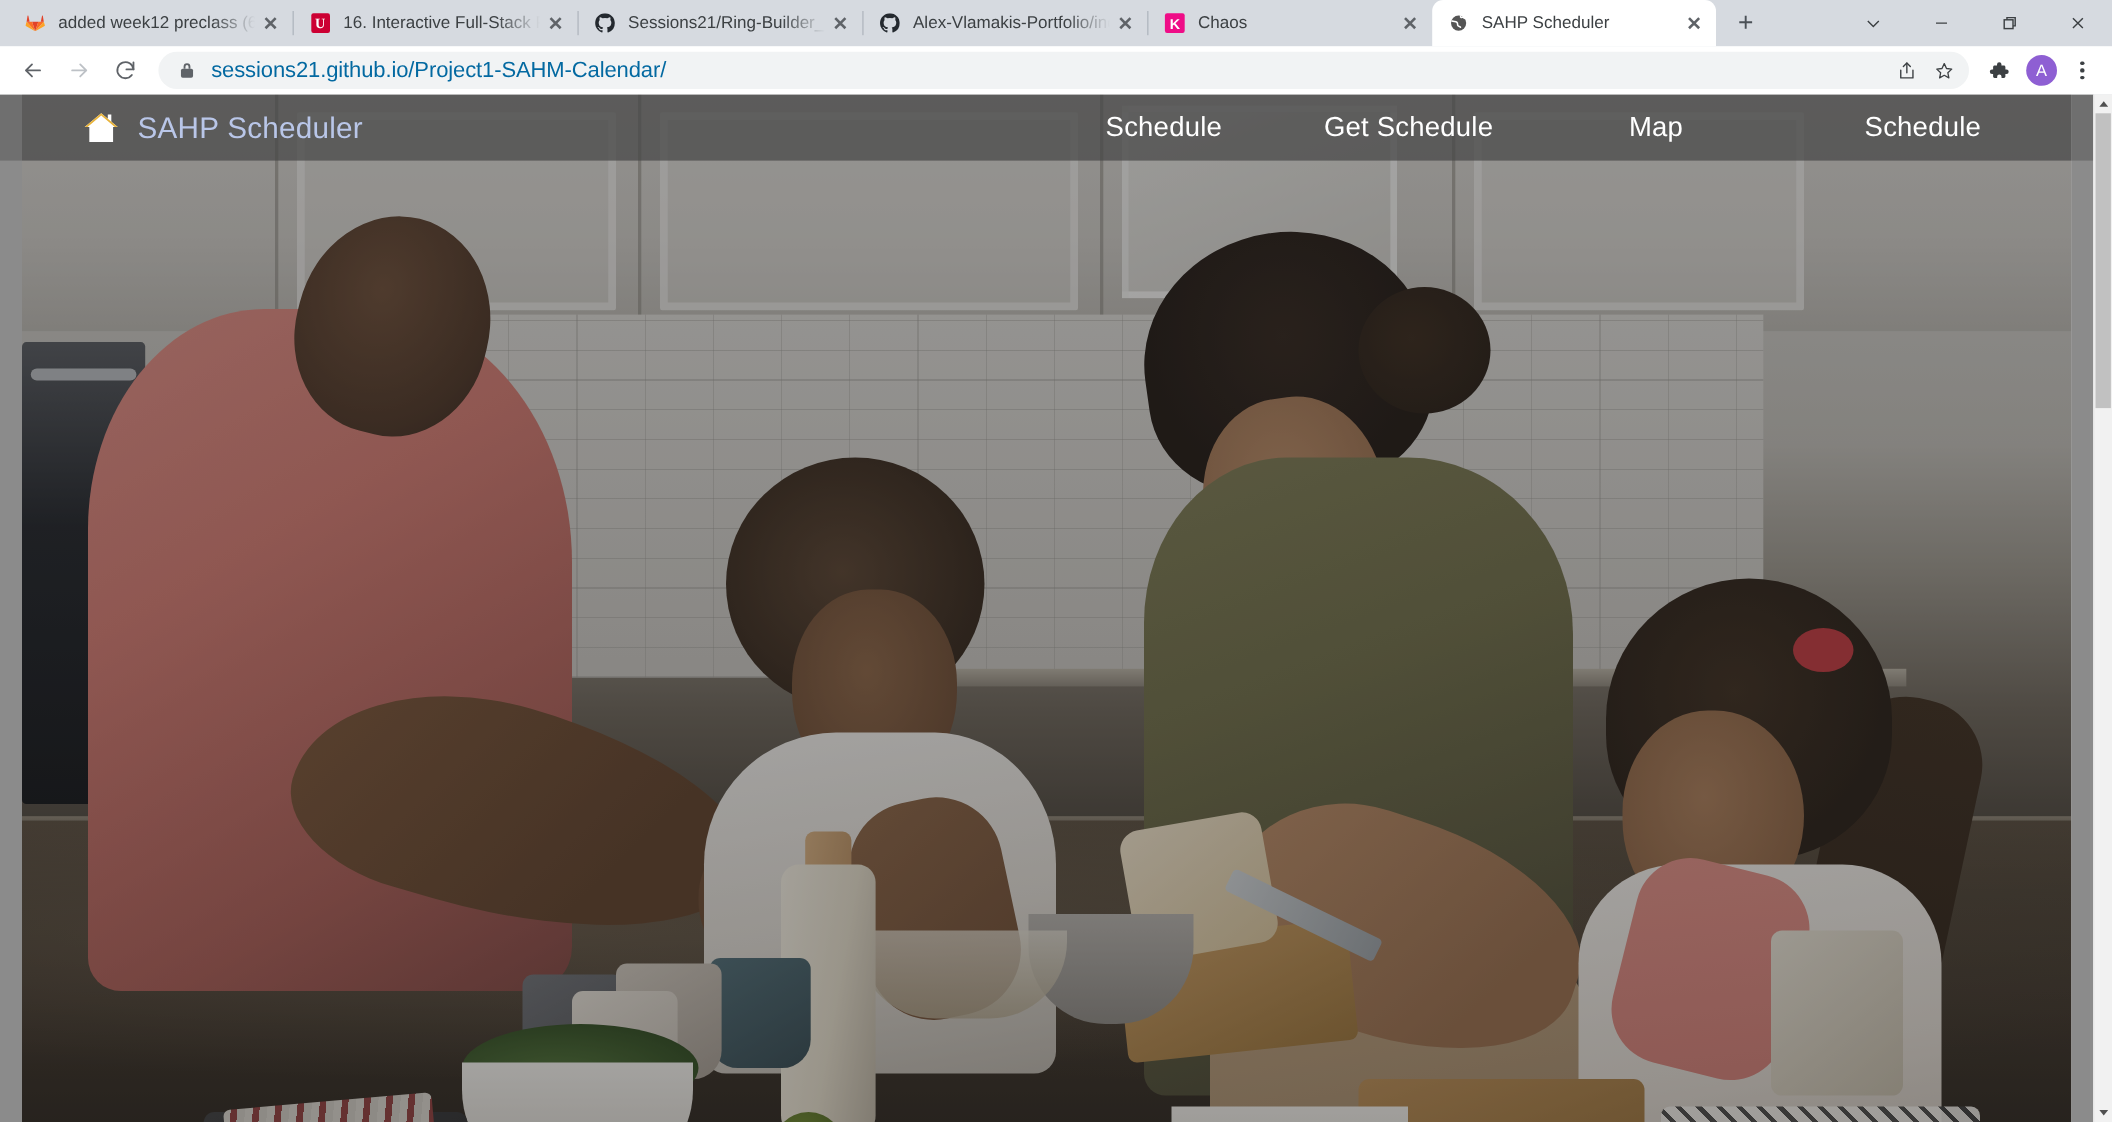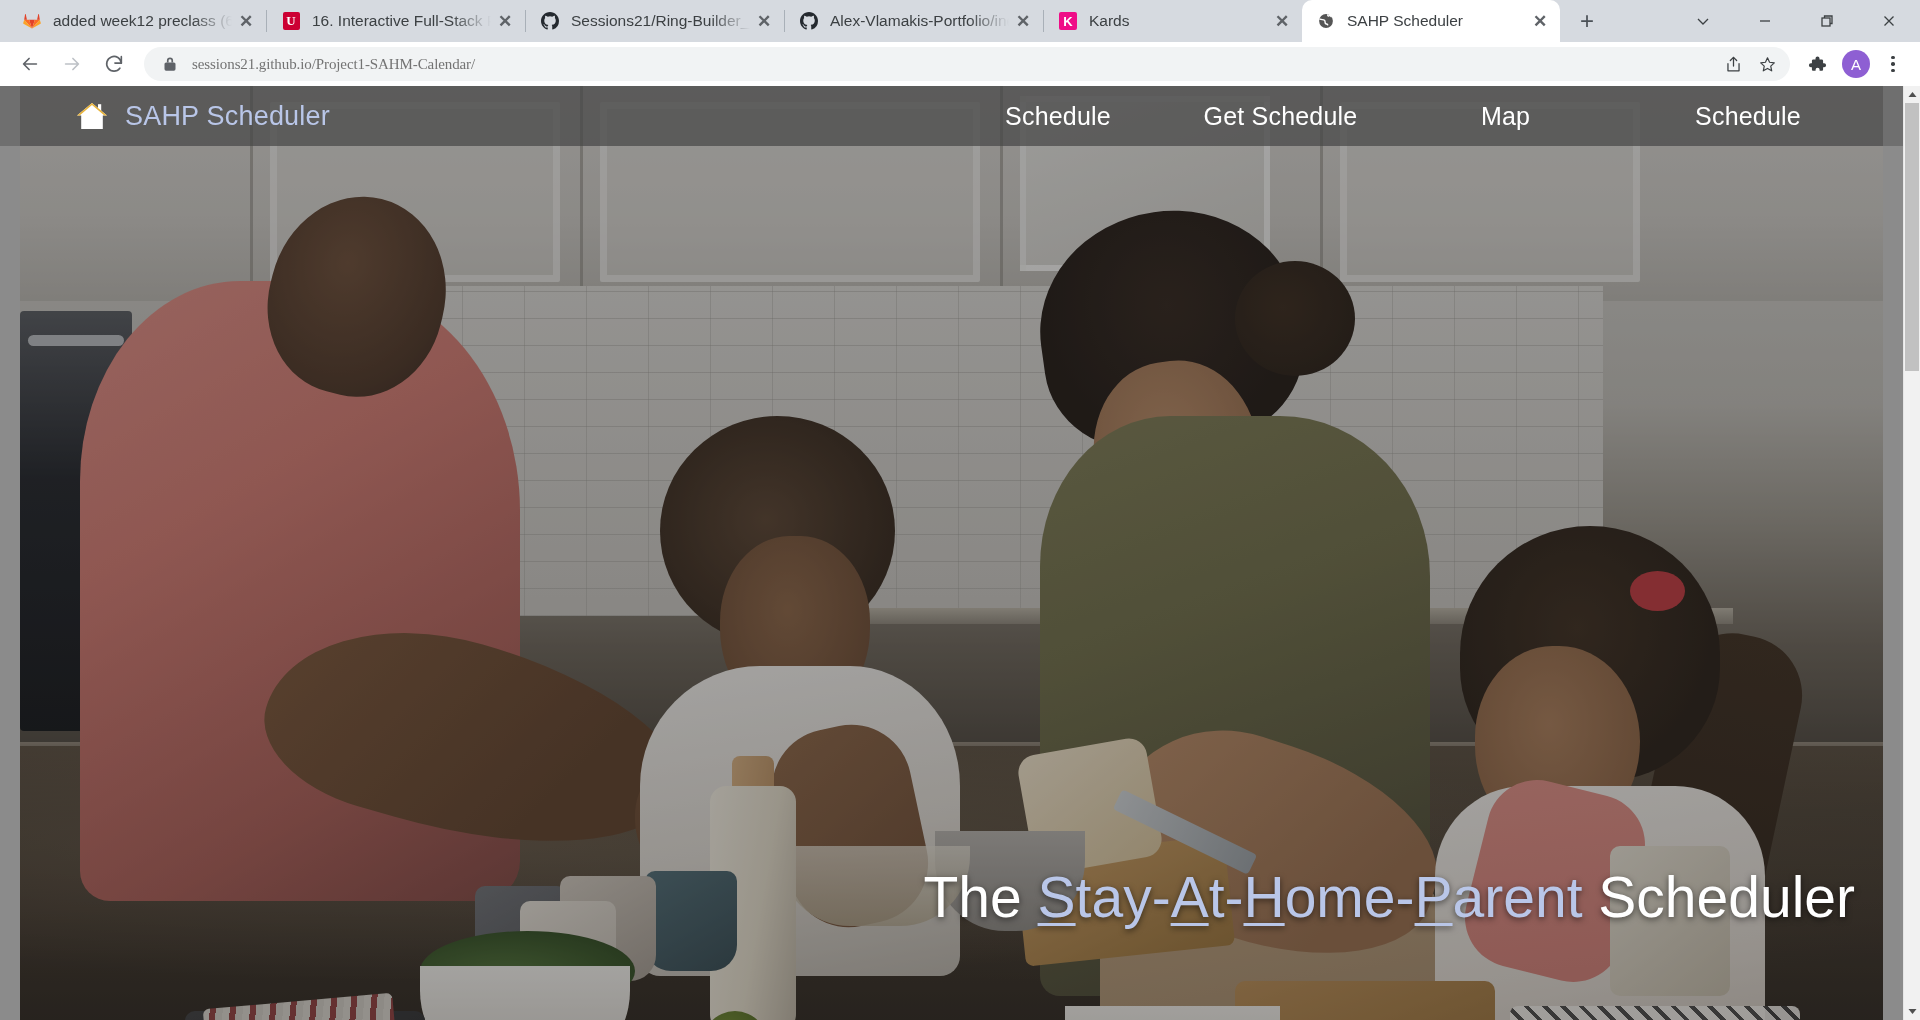--- a/index.html
+++ b/index.html
@@ -61,21 +61,21 @@
     padding:0 10px 0 10px; flex:0 0 44px; position:relative;
   }
   .tb-btn { width:40px;height:40px;display:flex;align-items:center;justify-content:center;
             color:#5f6368; border-radius:50%; margin-right:2px;}
   .tb-btn.disabled { color:#bdc1c6; }
   .omnibox {
     flex:1 1 auto; height:34px; background:#f1f3f4; border-radius:17px;
     display:flex; align-items:center; margin:0 8px 0 8px; padding:0 6px 0 16px;
   }
   .omni-lock { width:20px;height:20px;margin-right:12px;display:flex;align-items:center;justify-content:center;color:#5f6368;}
-  .omni-url { flex:1 1 auto; font-size:15px; color:#737373; white-space:nowrap; letter-spacing:-0.1px;font-family:Liberation Serif, serif;}
+  .omni-url { flex:1 1 auto; font-size:20px; color:#0369a1; white-space:nowrap; letter-spacing:-0.1px;}
   .omni-right { display:flex; align-items:center; }
   .omni-icn { width:34px;height:34px;display:flex;align-items:center;justify-content:center;color:#3c4043;}
   .ext-icn { width:38px;height:40px;display:flex;align-items:center;justify-content:center;color:#3c4043;}
   .avatar {
     width:28px;height:28px;border-radius:50%;background:#8e5fd3;color:#fff;
     display:flex;align-items:center;justify-content:center;font-size:15px;margin:0 6px;
   }
   .kebab { width:34px;height:40px;display:flex;flex-direction:column;align-items:center;
            justify-content:center;gap:3px; }
   .kebab i { width:3.5px;height:3.5px;border-radius:50%;background:#3c4043;display:block; }
@@ -407,21 +407,21 @@
       </span>
       <span class="tab-title">Alex-Vlamakis-Portfolio/ind</span>
       <span class="tab-close">✕</span>
     </div>
     <div class="tab-sep"></div>
 
     <div class="tab inactive">
       <span class="tab-fav">
         <span class="fav-kards">K</span>
       </span>
-      <span class="tab-title">Kards</span>
+      <span class="tab-title">Chaos</span>
       <span class="tab-close">✕</span>
     </div>
 
     <div class="tab active">
       <span class="tab-fav">
         <svg width="18" height="18" viewBox="0 0 24 24" fill="none" stroke="#444" stroke-width="1.9">
           <circle cx="12" cy="12" r="9.2" fill="#555" stroke="none"></circle>
           <path d="M4 9.5c2.5 1 4.5.2 6 1.6 1.4 1.3.2 3 1.3 4.2 1 1.1 2.6.4 3 1.8
                    M14.5 3.6c-.6 1.6.8 2 1.8 1.4 1-.6 2.1.2 2.6 1.2" stroke="#fff" stroke-linecap="round"></path>
         </svg>
@@ -611,25 +611,20 @@
           </div>
           <div class="np3">
             <span class="navlink">Map</span>
           </div>
           <div class="np4">
             <span class="navlink">Schedule</span>
           </div>
         </div>
       </div>
 
-      <div class="hero-text">
-        <div class="hl">
-          <span>The </span><span class="accent"><u>S</u><span>tay-</span><u>A</u><span>t-</span><u>H</u><span>ome-</span><u>P</u><span>arent</span></span><span> Scheduler</span>
-        </div>
-      </div>
     </div>
 
     <div class="vscroll">
       <div class="vs-arrow">
         <svg width="9" height="7" viewBox="0 0 9 7">
             <path d="M4.5 1 L8.5 6 L0.5 6 Z" fill="#505050"></path>
           </svg>
       </div>
       <div class="vs-track">
         <div class="vs-thumb"></div>

